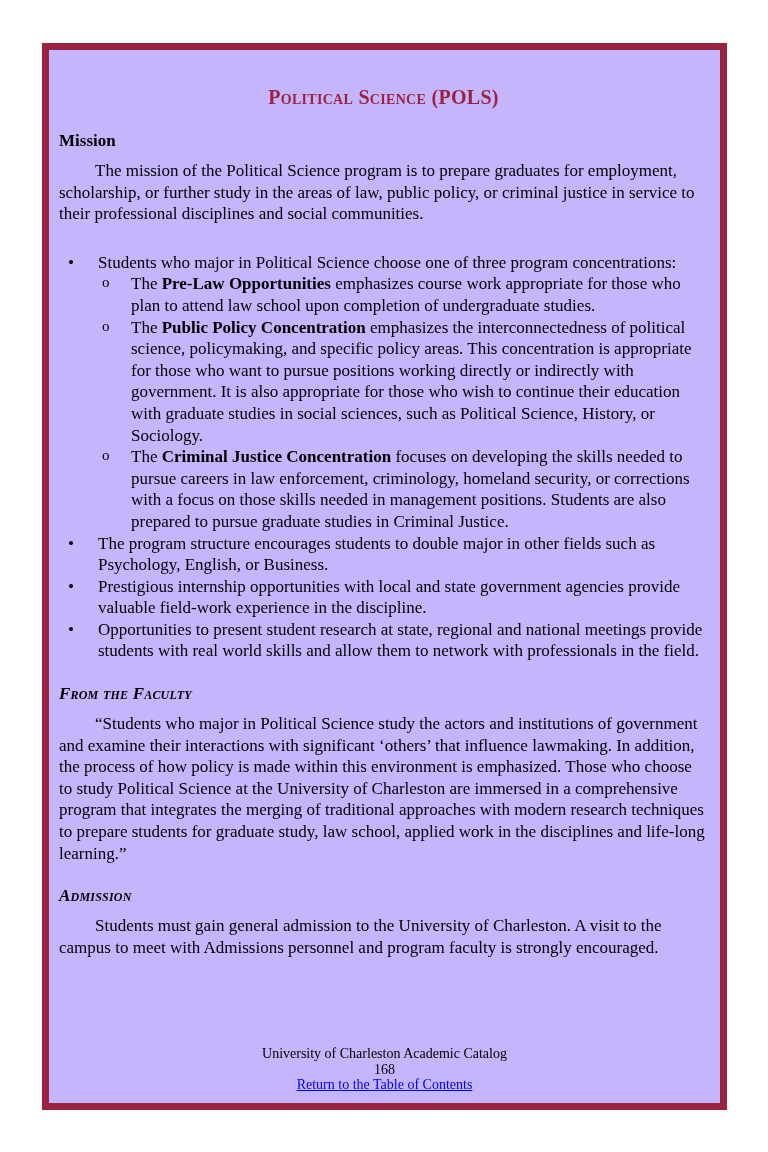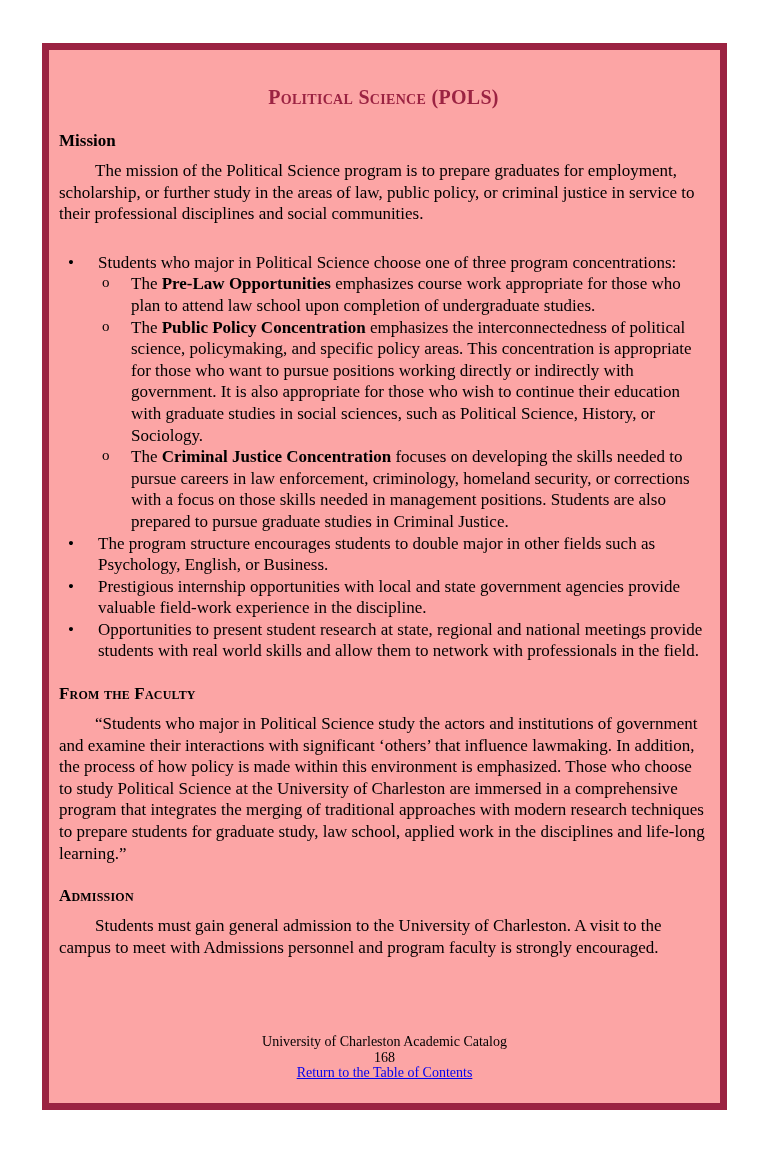--- a/index.html
+++ b/index.html
@@ -7,21 +7,21 @@
   body {
     font-family: "Liberation Serif", "DejaVu Serif", serif;
     color: #000000;
     position: relative;
   }
   .frame {
     position: absolute;
     left: 42px; top: 43px;
     width: 685px; height: 1067px;
     border: 7px solid #9B2342;
-    background: #fca5a5;
+    background: #c4b5fd;
   }
   .content {
     padding: 36px 12px 0 10px;
     font-size: 17px;
     line-height: 21.6px;
   }
   .title {
     text-align: center;
     font-variant: small-caps;
     font-weight: bold;
@@ -37,21 +37,21 @@
     font-size: 19px;
     line-height: 24px;
     color: #000000;
   }
   h3.heading {
     font-size: 17px;
     font-weight: bold;
     margin-top: 21px;
     line-height: 21px;
   }
-  h3.smallcaps { font-variant: small-caps; letter-spacing: 0.2px; }
+  h3.smallcaps { font-variant: small-caps; letter-spacing: 0.2px; font-style: italic; }
   p.body-para {
     text-indent: 36px;
     margin-top: 9px;
     text-align: left;
   }
   ul { list-style: none; margin: 0; padding: 0; }
   ul.l1 { margin-top: 27px; }
   ul.l1 > li {
     position: relative;
     padding-left: 39px;
@@ -68,21 +68,21 @@
   }
   ul.l2 > li::before {
     content: "o";
     position: absolute;
     left: 4px;
     top: -1px;
     font-size: 15px;
   }
   .footer {
     position: absolute;
-    left: 0; right: 0; bottom: 22px;
+    left: 0; right: 0; bottom: 10px;
     text-align: center;
     font-size: 14px;
     line-height: 15.6px;
   }
   .footer a {
     color: #0000EE;
     text-decoration: underline;
     cursor: pointer;
   }
 </style>

